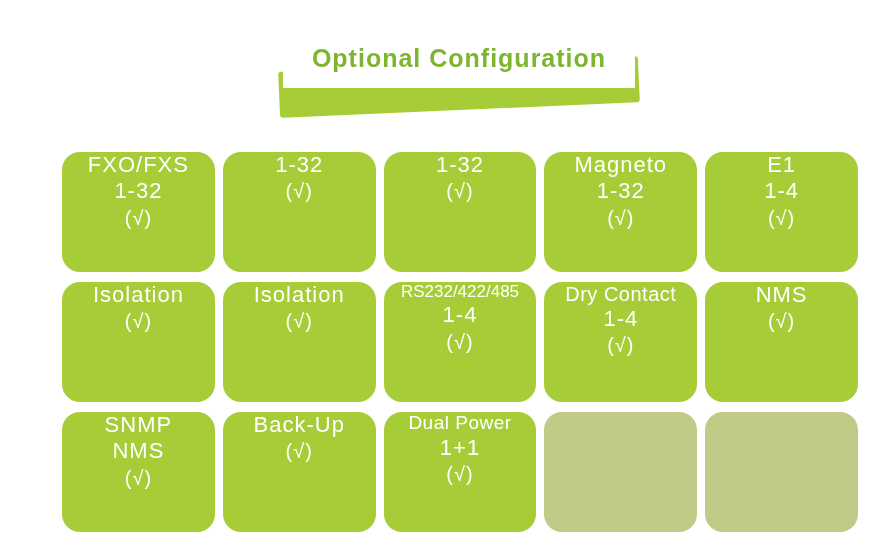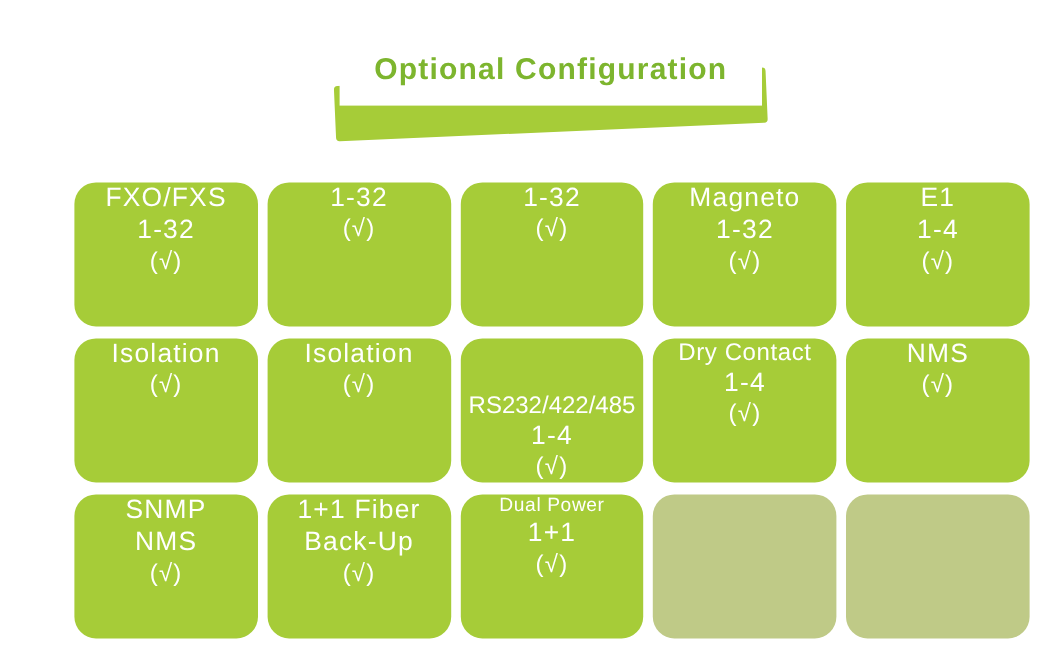--- a/index.html
+++ b/index.html
@@ -77,22 +77,22 @@
   .cell.empty {
     background: var(--light-green, #bfca87);
   }
   .cell .l1, .cell .l2 {
     font-size: 22px;
   }
   .cell .l3 {
     font-size: 20px;
     margin-top: 1px;
   }
-  .cell .fs17 { font-size: 20px; letter-spacing: 0; margin-top: 44px; }
-  .cell .fs19 { font-size: 16px; letter-spacing: 0.5px; }
+  .cell .fs17 { font-size: 17px; letter-spacing: 0; }
+  .cell .fs19 { font-size: 19px; letter-spacing: 0.5px; }
   .cell .fs20 { font-size: 20px; letter-spacing: 0.5px; }
 </style>
 </head>
 <body>
 
 <div class="stage">
 
   <div class="banner">
     <div class="ribbon"></div>
     <div class="label">Optional Configuration</div>
@@ -155,21 +155,20 @@
       <span class="l3">(√)</span>
     </div>
 
     <div class="cell">
       <span class="l1">SNMP</span>
       <span class="l2">NMS</span>
       <span class="l3">(√)</span>
     </div>
 
     <div class="cell">
-      <span class="l1">1+1 Fiber</span>
       <span class="l2">Back-Up</span>
       <span class="l3">(√)</span>
     </div>
 
     <div class="cell">
       <span class="l1 fs19">Dual Power</span>
       <span class="l2">1+1</span>
       <span class="l3">(√)</span>
     </div>
 

